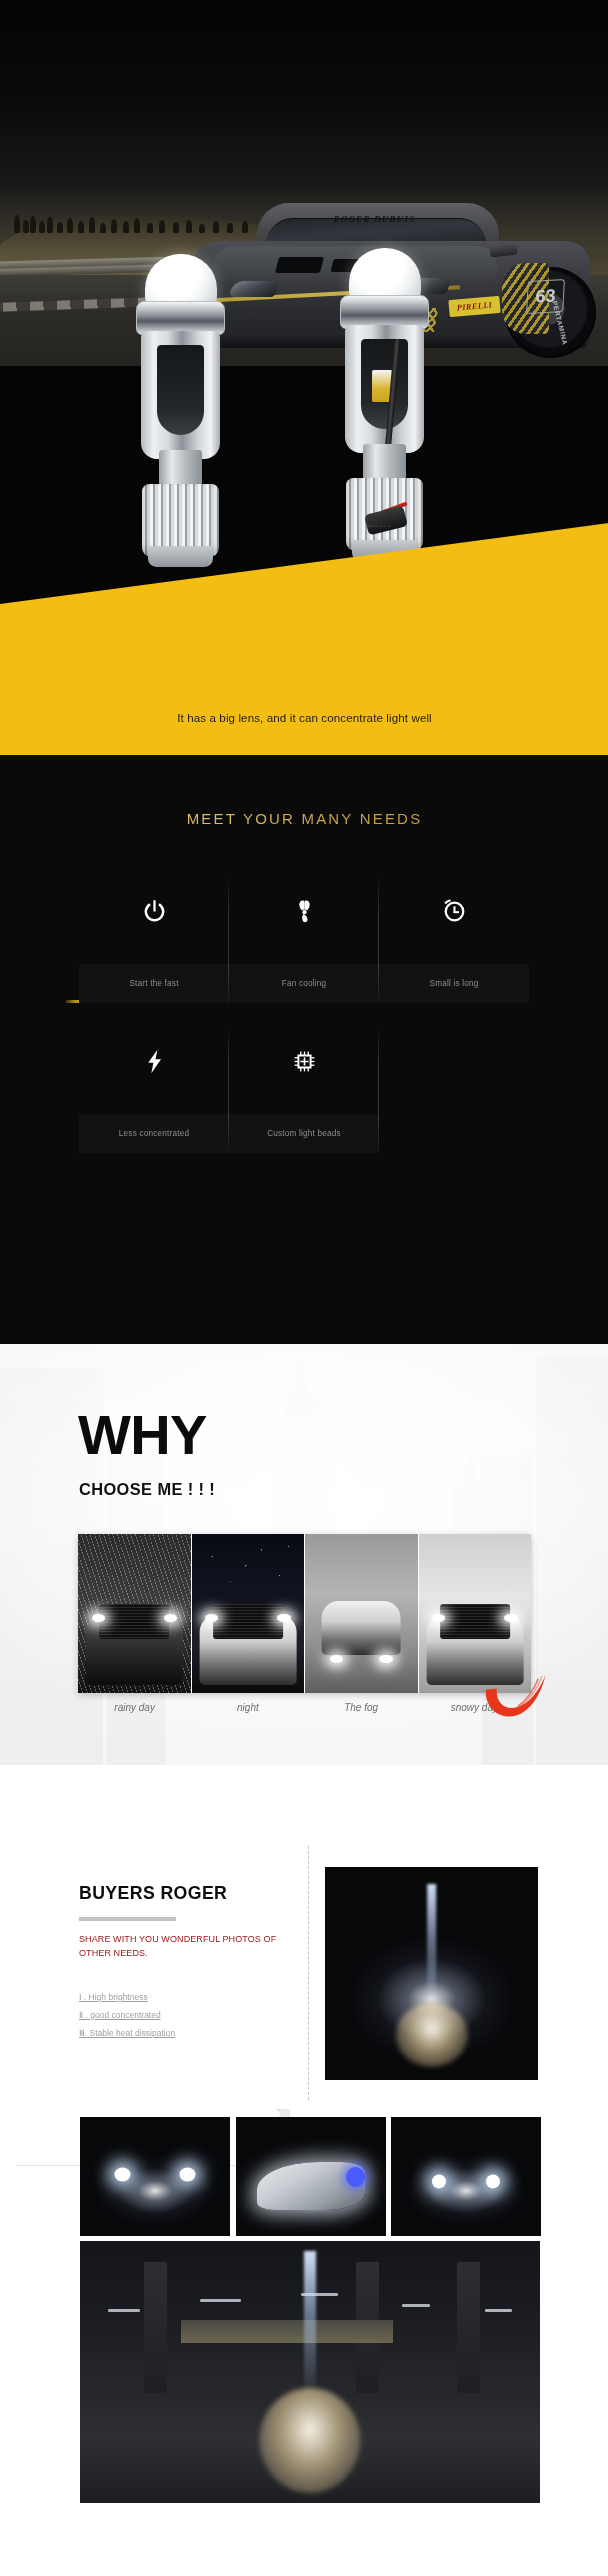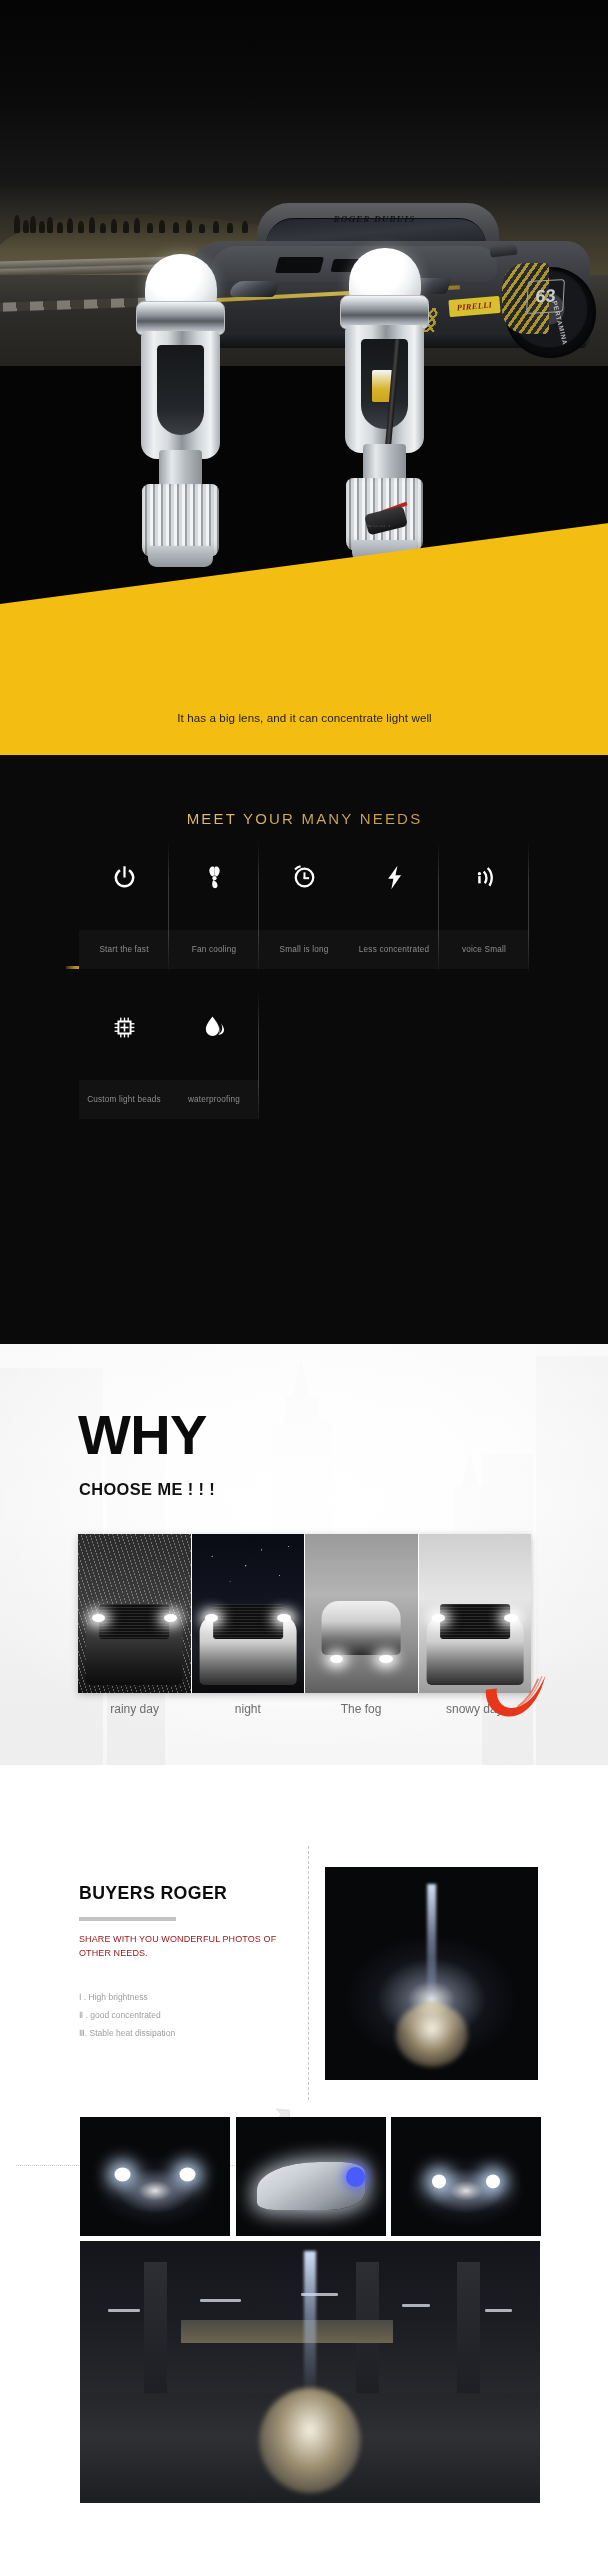--- a/index.html
+++ b/index.html
@@ -203,22 +203,22 @@
     position:absolute; left:0; top:755px; width:609px; height:589px;
     background:#0a0a0a;
   }
   .feat-title {
     position:absolute; left:0; top:810px; width:609px; text-align:center; z-index:4;
     font-size:15px; letter-spacing:2.2px; font-weight:normal;
     background:linear-gradient(90deg,#efd79a 0%,#e3bf6d 30%,#c8a04a 62%,#d9b763 100%);
     -webkit-background-clip:text; background-clip:text; color:transparent;
   }
   .feat-grid {
-    position:absolute; left:79px; top:832px; width:450px; height:450px; z-index:4;
-    display:grid; grid-template-columns:repeat(5,1fr); grid-template-rows:repeat(3,1fr);
+    position:absolute; left:79px; top:866px; width:450px; height:450px; z-index:4;
+    display:grid; grid-template-columns:repeat(3,1fr); grid-template-rows:repeat(3,1fr);
   }
   .feat-cell { position:relative; }
   .feat-cell::after {
     content:""; position:absolute; right:0; top:8.5px; bottom:8.5px; width:0.6px;
     background:linear-gradient(180deg,rgba(150,150,150,0) 0%,rgba(130,130,130,.38) 30%,rgba(130,130,130,.38) 70%,rgba(150,150,150,0) 100%);
   }
   .feat-cell:nth-child(3n)::after { display:none; }
   .feat-icon {
     position:absolute; left:0; top:17px; width:100%; height:56px;
     display:flex; align-items:center; justify-content:center;
@@ -310,21 +310,21 @@
     position:absolute; top:50%; width:13.4px; height:8.5px; border-radius:50%;
     background:#ffffff; box-shadow:0 0 12px 5.5px rgba(255,255,255,.92);
   }
   .hl-glow.l { left:12%; } .hl-glow.r { right:12%; }
 
   .why-caps {
     position:absolute; left:78px; top:1702px; width:453px; height:21px; z-index:5;
     display:flex;
   }
   .why-cap {
-    flex:1; text-align:center; font-size:12px; color:#6d6d6d;
+    flex:1; text-align:center; font-size:10px; color:#6d6d6d;font-style:italic;
   }
   .why-check {
     position:absolute; left:481px; top:1669px; width:67px; height:56px; z-index:6;
   }
 
   
   .buyers {
     position:absolute; left:0; top:1765px; width:609px; height:811px; background:#ffffff;
   }
   .bs-vline {
@@ -341,21 +341,21 @@
   }
   .bs-rule {
     position:absolute; left:79px; top:1917px; width:97px; height:4.3px; background:#c3c3c3;
   }
   .bs-red {
     position:absolute; left:79px; top:1933px; width:207px; font-size:9px;
     line-height:1.52; color:#9c1212; letter-spacing:0.1px;
   }
   .bs-list {
     position:absolute; left:79px; top:1989px; width:201px; font-size:8.5px;
-    line-height:2.1; color:#9e9e9e; list-style:none;
+    line-height:2.1; color:#9e9e9e; list-style:none;text-decoration:underline;
   }
   .bs-arrow { position:absolute; left:256px; top:2101px; width:44px; height:44px; }
 
   .bs-photo { position:absolute; overflow:hidden; background:#0a0a0a; }
   .p-main { left:325px; top:1867px; width:213px; height:213px; }
   .p-g1 { left:80px; top:2117px; width:150px; height:119px; }
   .p-g2 { left:236px; top:2117px; width:150px; height:119px; }
   .p-g3 { left:391px; top:2117px; width:150px; height:119px; }
   .p-wide { left:80px; top:2241px; width:460px; height:262px; }
 
@@ -552,32 +552,20 @@
   <div class="feat-cell">
 
     <span class="feat-icon">
       <svg viewBox="0 0 24 24">
           <path d="M14.6 1.6 6.4 13.1h4.6L9.2 22.4 17.8 10h-4.9z"></path>
         </svg>
     </span>
     <span class="feat-label">Less concentrated</span>
   </div>
 
-  <div class="feat-cell">
-
-    <span class="feat-icon">
-      <svg viewBox="0 0 24 24">
-          <path d="M6.4 10.8h2.2v6.4H6.4z"></path>
-          <circle cx="7.5" cy="8.6" r="1.5"></circle>
-          <path d="M10.6 7.4a7.2 7.2 0 0 1 2.1 5.1 7.2 7.2 0 0 1-1.2 4l1.7 1.2a9.2 9.2 0 0 0 1.6-5.2 9.2 9.2 0 0 0-2.7-6.5z"></path>
-          <path d="M14.1 4.3a11.4 11.4 0 0 1 3.3 8.1 11.4 11.4 0 0 1-1.9 6.3l1.8 1.2a13.4 13.4 0 0 0 2.2-7.5 13.4 13.4 0 0 0-3.9-9.5z"></path>
-        </svg>
-    </span>
-    <span class="feat-label">voice Small</span>
-  </div>
 
 
   <div class="feat-cell">
 
     <span class="feat-icon">
       <svg viewBox="0 0 24 24">
           <path d="M6.6 6.6h10.8v10.8H6.6z" fill="none" stroke="#fff" stroke-width="1.7"></path>
           <path d="M11.3 8.4h1.4v7.2h-1.4z"></path>
           <path d="M8.4 11.3h7.2v1.4H8.4z"></path>
           <g>
@@ -592,30 +580,20 @@
             <rect x="3.2" y="14.7" width="3" height="1.2"></rect>
             <rect x="17.8" y="8.1" width="3" height="1.2"></rect>
             <rect x="17.8" y="11.4" width="3" height="1.2"></rect>
             <rect x="17.8" y="14.7" width="3" height="1.2"></rect>
           </g>
         </svg>
     </span>
     <span class="feat-label">Custom light beads</span>
   </div>
 
-  <div class="feat-cell">
-
-    <span class="feat-icon">
-      <svg viewBox="0 0 24 24">
-          <path d="M10.2 2.2C7 6.4 4.3 10 4.3 13.6a5.9 5.9 0 0 0 11.8 0c0-3.6-2.7-7.2-5.9-11.4zm3.3 4.4c2 2.8 3.6 5.3 3.6 7.6a4.6 4.6 0 0 1-1.5 3.4 7 7 0 0 0 1.1-3.9c0-2.4-1.2-4.7-3.2-7.1z"></path>
-          <path d="M17.8 8.3c1.5 2.1 2.7 4 2.7 5.7a4.4 4.4 0 0 1-4.4 4.4c-.3 0-.6 0-.9-.1a6.8 6.8 0 0 0 3.7-6 9.3 9.3 0 0 0-1.1-4z"></path>
-        </svg>
-    </span>
-    <span class="feat-label">waterproofing</span>
-  </div>
 </div>
 
 <section class="why">
   <div class="why-bg">
     <div class="why-bld" style="left:0;top:24px;width:103px;height:402px"></div>
     <div class="why-bld" style="left:107px;top:97px;width:58px;height:329px"></div>
     <div class="why-bld" style="left:536px;top:12px;width:73px;height:414px"></div>
     <div class="why-bld" style="left:482px;top:110px;width:51px;height:317px"></div>
     <div class="why-tower" style="left:273px;top:78px;width:58px;height:152px;border-radius:4.9px"></div>
     <div class="why-tower" style="left:285px;top:51px;width:34px;height:33px;border-radius:3.7px"></div>

